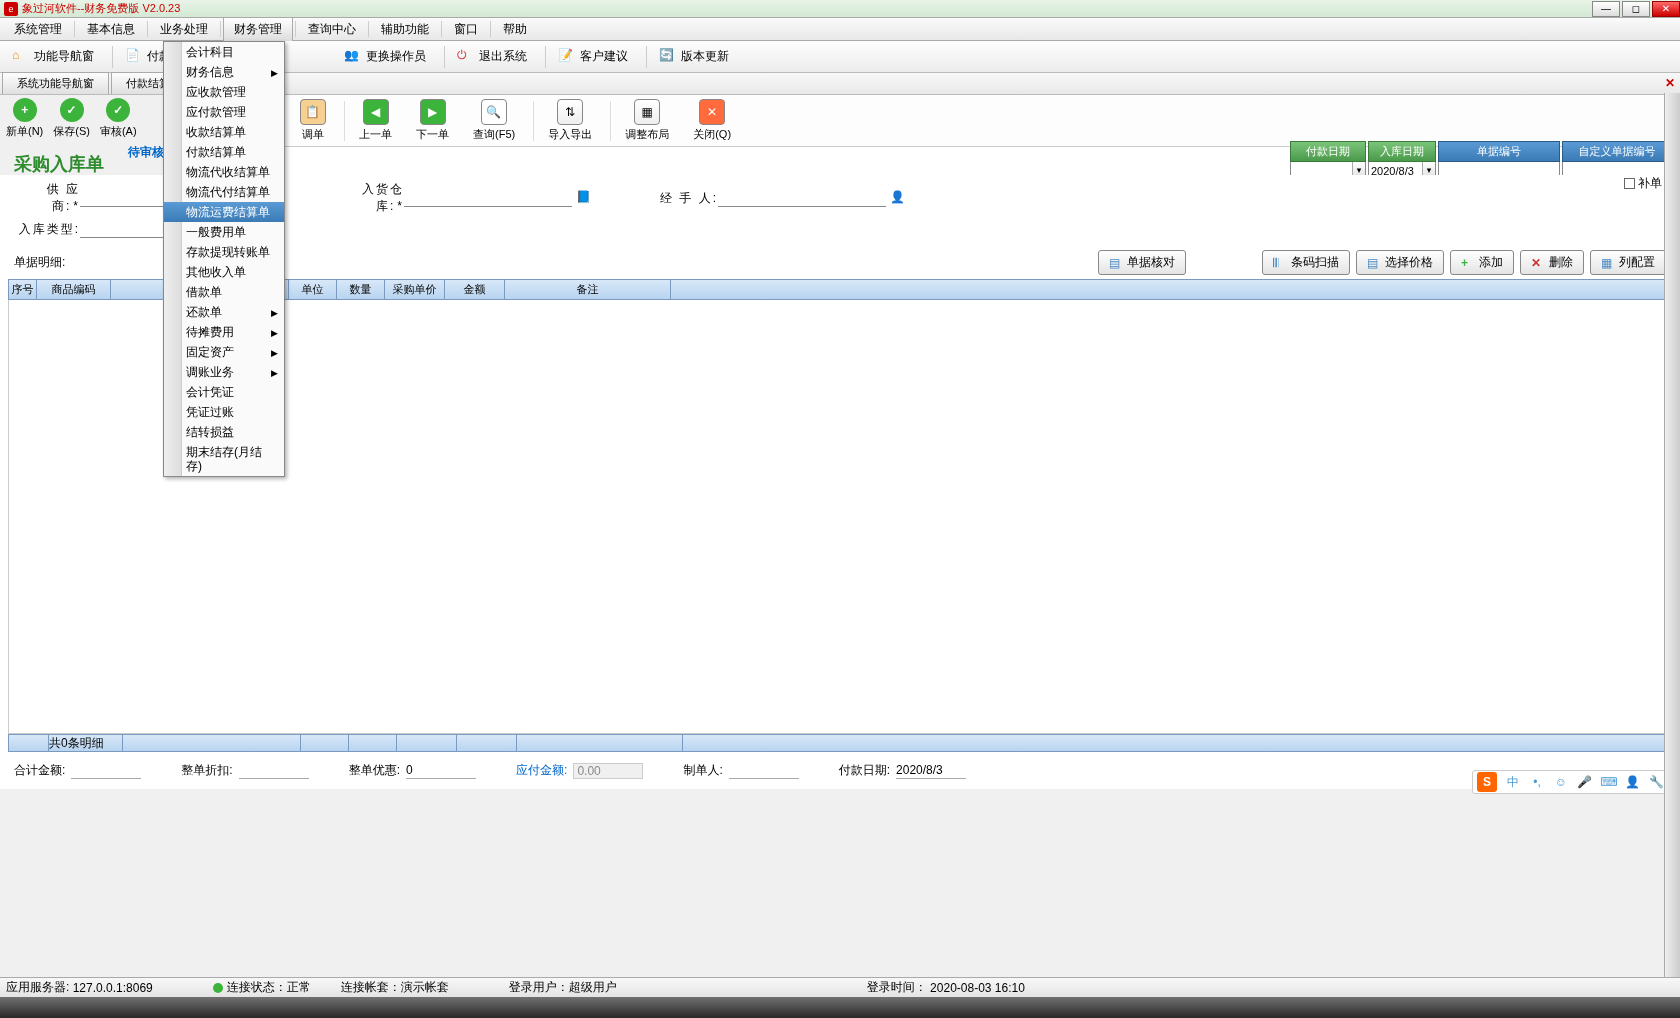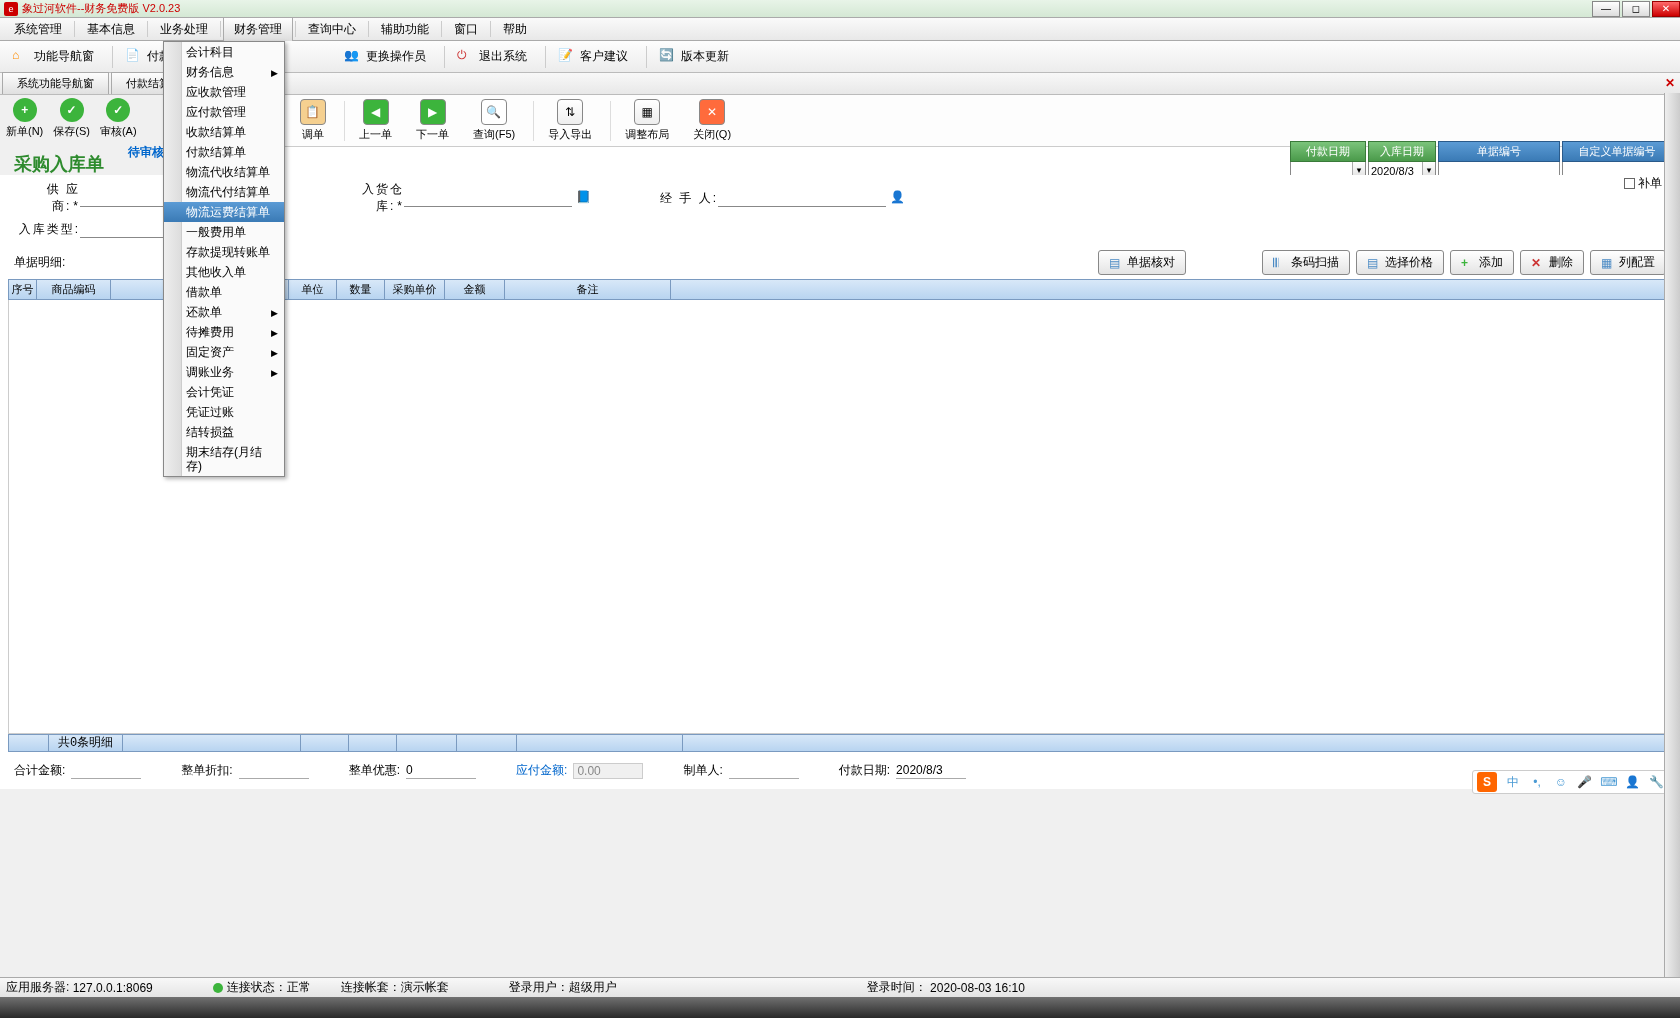--- a/index.html
+++ b/index.html
@@ -71,21 +71,21 @@
 .action-btn { border: 1px solid #888; background: linear-gradient(#fff,#e4e4e4); padding: 3px 10px; margin-left: 6px; border-radius: 3px; display: flex; align-items: center; }
 .action-btn .ico { width: 14px; height: 14px; margin-right: 4px; }
 
 
 .grid-header { display: flex; background: linear-gradient(#d8e8f8,#b8d4f0); border: 1px solid #7a9ac0; }
 .grid-header .gh { border-right: 1px solid #7a9ac0; text-align: center; padding: 2px 0; font-size: 11px; }
 .grid-body { background: #fff; height: 434px; border: 1px solid #ccc; border-top: none; }
 
 
 .summary-row { display: flex; background: linear-gradient(#d8e8f8,#b8d4f0); border: 1px solid #7a9ac0; height: 18px; align-items: center; font-size: 11px; }
-.summary-row .sr { text-align: center; border-right: 1px solid #7a9ac0; height: 100%; line-height: 16px; font-family: Liberation Mono, monospace; }
+.summary-row .sr { border-right: 1px solid #7a9ac0; height: 100%; line-height: 16px; }
 
 
 .totals { background: #fff; padding: 10px 14px; display: flex; align-items: center; }
 .totals .t-lbl { margin-right: 6px; }
 .totals .t-val { border-bottom: 1px solid #aaa; min-width: 70px; display: inline-block; margin-right: 40px; height: 16px; }
 .totals .t-link { color: #0066cc; }
 .totals .t-readonly { color: #888; }
 
 
 .ime-bar { position: absolute; right: 6px; top: 770px; display: flex; align-items: center; background: #fff; border: 1px solid #ccc; border-radius: 3px; padding: 1px 4px; }

